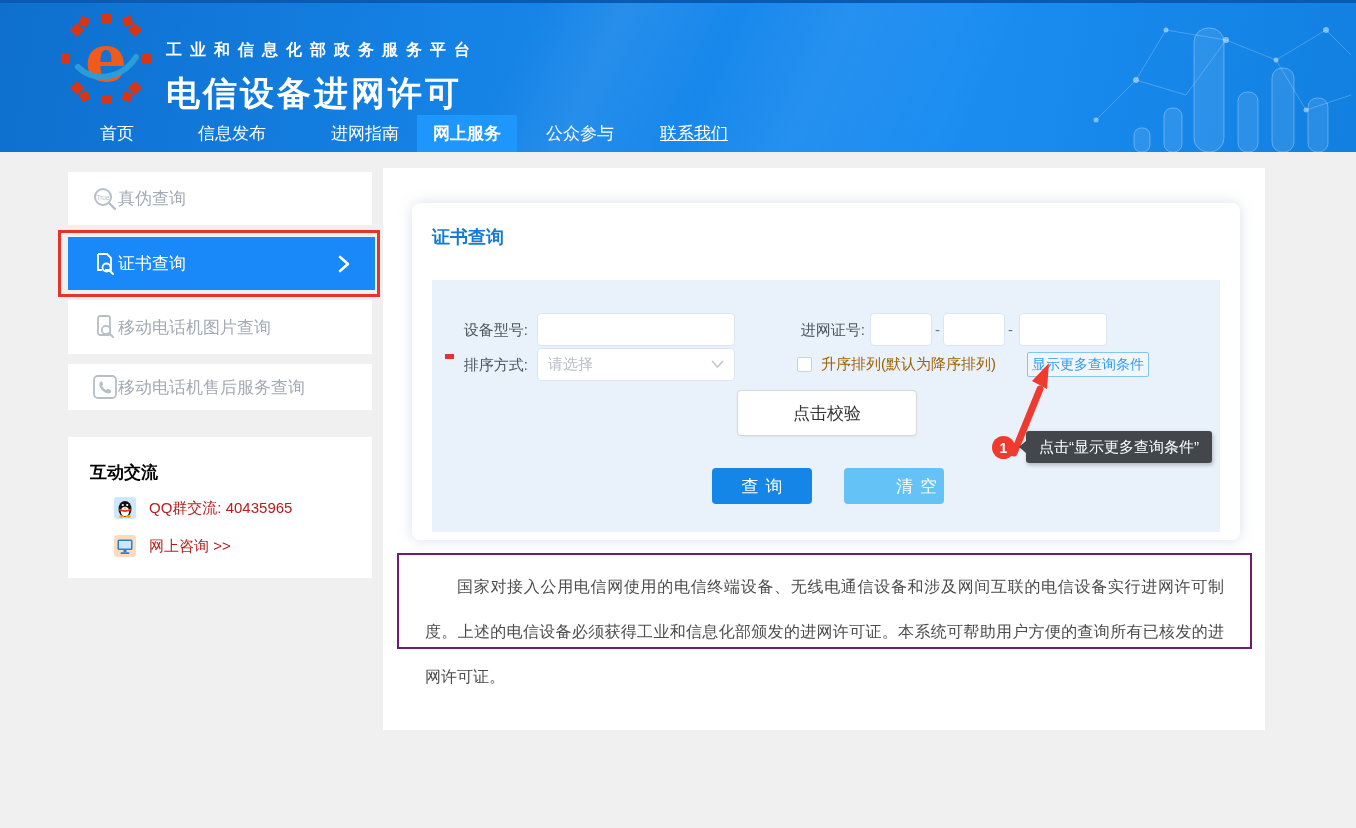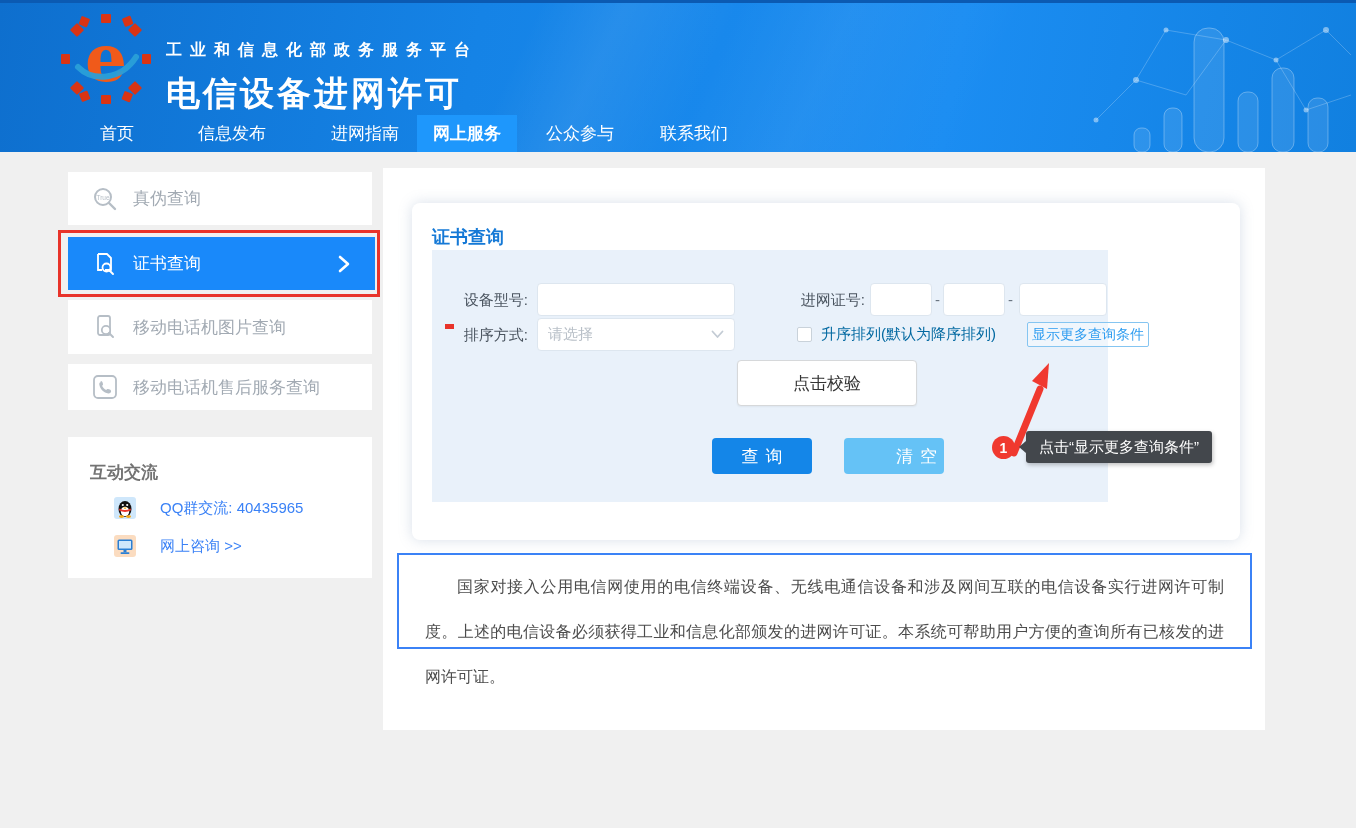--- a/index.html
+++ b/index.html
@@ -31,55 +31,55 @@
   .nav { position:absolute; left:0; top:115px; width:100%; height:37px; z-index:4; }
   .nav-item {
     position:absolute; top:0; height:37px; line-height:37px;
     color:#fff; font-size:17px; text-align:center; cursor:pointer; white-space:nowrap;
   }
   .n0 { left:90px;  width:54px; }
   .n1 { left:198px; width:68px; }
   .n2 { left:331px; width:68px; }
   .n3 { left:417px; width:100px; background:#1e97fc; font-weight:bold; }
   .n4 { left:546px; width:68px; }
-  .n5 { left:660px; width:68px; }
+  .n5 { left:660px; width:68px;text-decoration:underline; }
   
   .side-item {
     position:absolute; left:68px; width:304px; background:#fff;
-    display:flex; align-items:center; gap:15px; padding-left:24px;
+    display:flex; align-items:center; padding-left:24px;
     color:#a2aab3; font-size:17px; cursor:pointer;
   }
   .si0 { top:172px; height:53px; }
   .si2 { top:300px; height:54px; }
   .si3 { top:364px; height:46px; }
   .active-wrap {
     position:absolute; left:58px; top:230px; width:322px; height:67px;
     border:3px solid #e8332a;
   }
   .side-item.active {
     left:7px; top:4px; width:307px; height:53px; position:absolute;
     background:#1989fa; color:#fff;
   }
   .active-chevron { position:absolute; right:24px; top:50%; transform:translateY(-50%); }
   .side-icon { width:26px; height:26px; flex:0 0 26px; }
   
   .interact-card { position:absolute; left:68px; top:437px; width:304px; height:141px; background:#fff; }
-  .interact-title { position:absolute; left:22px; top:24px; font-size:17px; font-weight:bold; color:#737373; }
-  .interact-row { position:absolute; left:22px; display:flex; align-items:center; gap:24px; font-size:15px; color:#3b82f6; cursor:pointer;padding-left:24px; }
+  .interact-title { position:absolute; left:22px; top:24px; font-size:17px; font-weight:bold; color:#000000; }
+  .interact-row { position:absolute; left:22px; display:flex; align-items:center; gap:13px; font-size:15px; color:#b91c1c; cursor:pointer;padding-left:24px; }
   .ir-qq { top:60px; }
   .ir-online { top:98px; }
   .mini-icon { width:22px; height:22px; flex:0 0 22px; border-radius:3px; }
   
   .main-card { position:absolute; left:383px; top:168px; width:882px; height:562px; background:#fff; }
   .inner-panel {
     position:absolute; left:29px; top:35px; width:828px; height:337px;
     background:#fff; border-radius:8px; box-shadow:0 0 14px rgba(120,145,180,.28);
   }
   .panel-title { position:absolute; left:20px; top:22px; font-size:18px; font-weight:bold; color:#1579d6; }
-  .form-area { position:absolute; left:20px; top:47px; width:676px; height:252px; background:#e9f1fa; }
+  .form-area { position:absolute; left:20px; top:77px; width:788px; height:252px; background:#e9f1fa; }
   .f-label { position:absolute; font-size:15px; color:#4b5560; text-align:right; line-height:33px; }
   .lbl-model { left:16px;  top:33px; width:80px; }
   .lbl-sort  { left:16px;  top:68px; width:80px; }
   .lbl-lic   { left:353px; top:33px; width:80px; }
   .f-input {
     position:absolute; height:33px; background:#fff; border:1px solid #dde6ef; border-radius:4px;
     font-size:15px; color:#333; padding:0 10px; outline:none;
   }
   .in-model { left:105px; top:33px; width:198px; }
   .in-lic1  { left:438px; top:33px; width:62px; }
@@ -91,21 +91,21 @@
     position:absolute; left:105px; top:68px; width:198px; height:33px;
     background:#fff; border:1px solid #dde6ef; border-radius:4px; cursor:pointer;
     display:flex; align-items:center; justify-content:space-between; padding:0 10px;
   }
   .select-placeholder { color:#b9c0c8; font-size:15px; }
   .req-dash { position:absolute; left:13px; top:74px; width:9px; height:5px; background:#e8332a; }
   .checkbox {
     position:absolute; left:365px; top:77px; width:15px; height:15px;
     background:#fff; border:1px solid #c9d2da; border-radius:2px; cursor:pointer;
   }
-  .asc-label { position:absolute; left:389px; top:70px; font-size:15px; color:#0369a1; line-height:28px; }
+  .asc-label { position:absolute; left:389px; top:70px; font-size:15px; color:#a16207; line-height:28px; }
   .more-link {
     position:absolute; left:595px; top:72px; width:122px; height:25px;
     border:1px solid #85c5f1; border-radius:2px; color:#2d9cf0; font-size:14px;
     display:flex; align-items:center; justify-content:center; cursor:pointer; background:rgba(255,255,255,.35);
   }
   .verify-btn {
     position:absolute; left:305px; top:110px; width:180px; height:46px;
     background:#fff; border:1px solid #d6d8da; border-radius:4px;
     font-size:17px; color:#333; cursor:pointer; box-shadow:0 1px 2px rgba(0,0,0,.05);
     font-family:inherit;
@@ -127,21 +127,21 @@
     position:absolute; left:1026px; top:431px; height:32px; padding:0 13px;
     background:#43474c; border-radius:3px; color:#fff; font-size:15px; line-height:32px;
     white-space:nowrap; z-index:7; box-shadow:1px 2px 4px rgba(0,0,0,.25);
   }
   .tooltip::before {
     content:""; position:absolute; left:-7px; top:10px;
     border-top:6px solid transparent; border-bottom:6px solid transparent; border-right:7px solid #43474c;
   }
   .desc-box {
     position:absolute; left:14px; top:385px; width:855px; height:96px;
-    border:2px solid #3b82f6; background:#fff;
+    border:2px solid #701a75; background:#fff;
   }
   .desc-text {
     margin:9px 26px 0 26px; font-size:16px; color:#4c4c4c; line-height:45px;
     text-indent:2em; text-align:justify;
   }
 </style>
 </head>
 <body>
 
 <div class="page">

